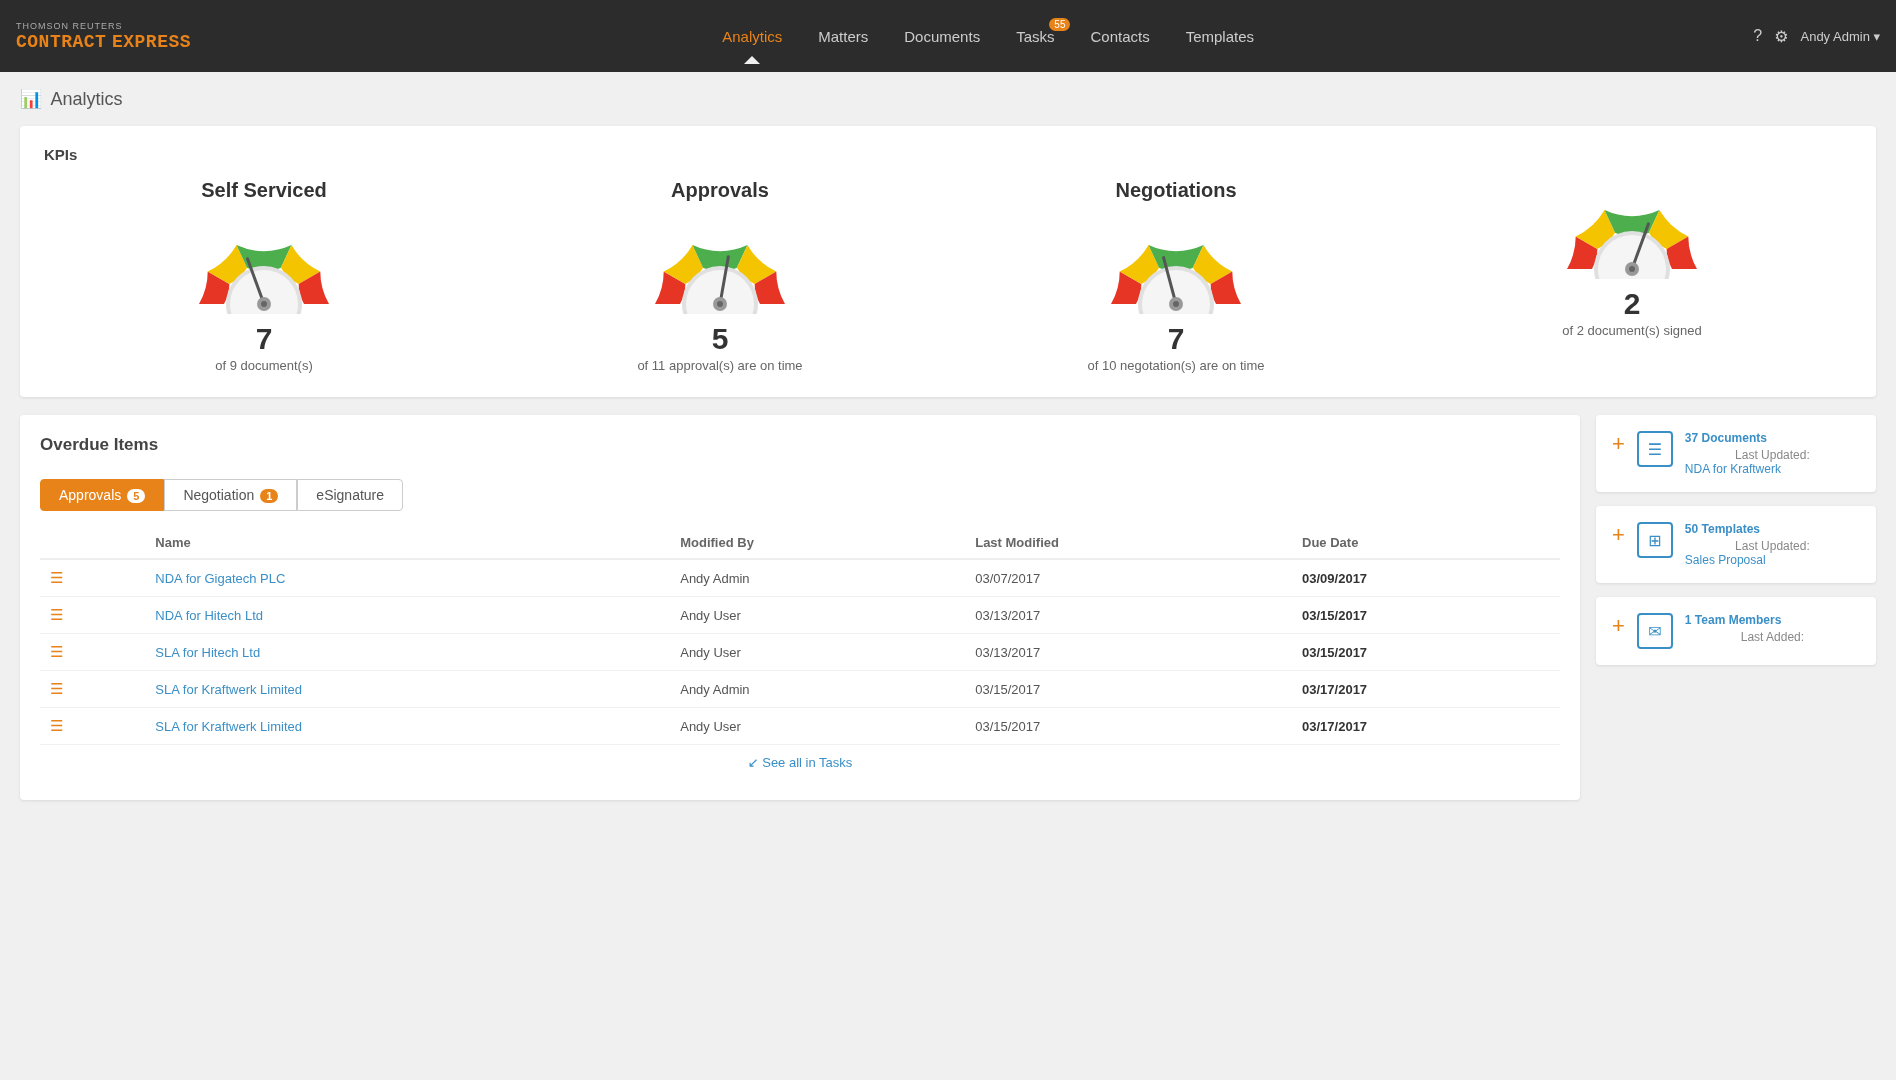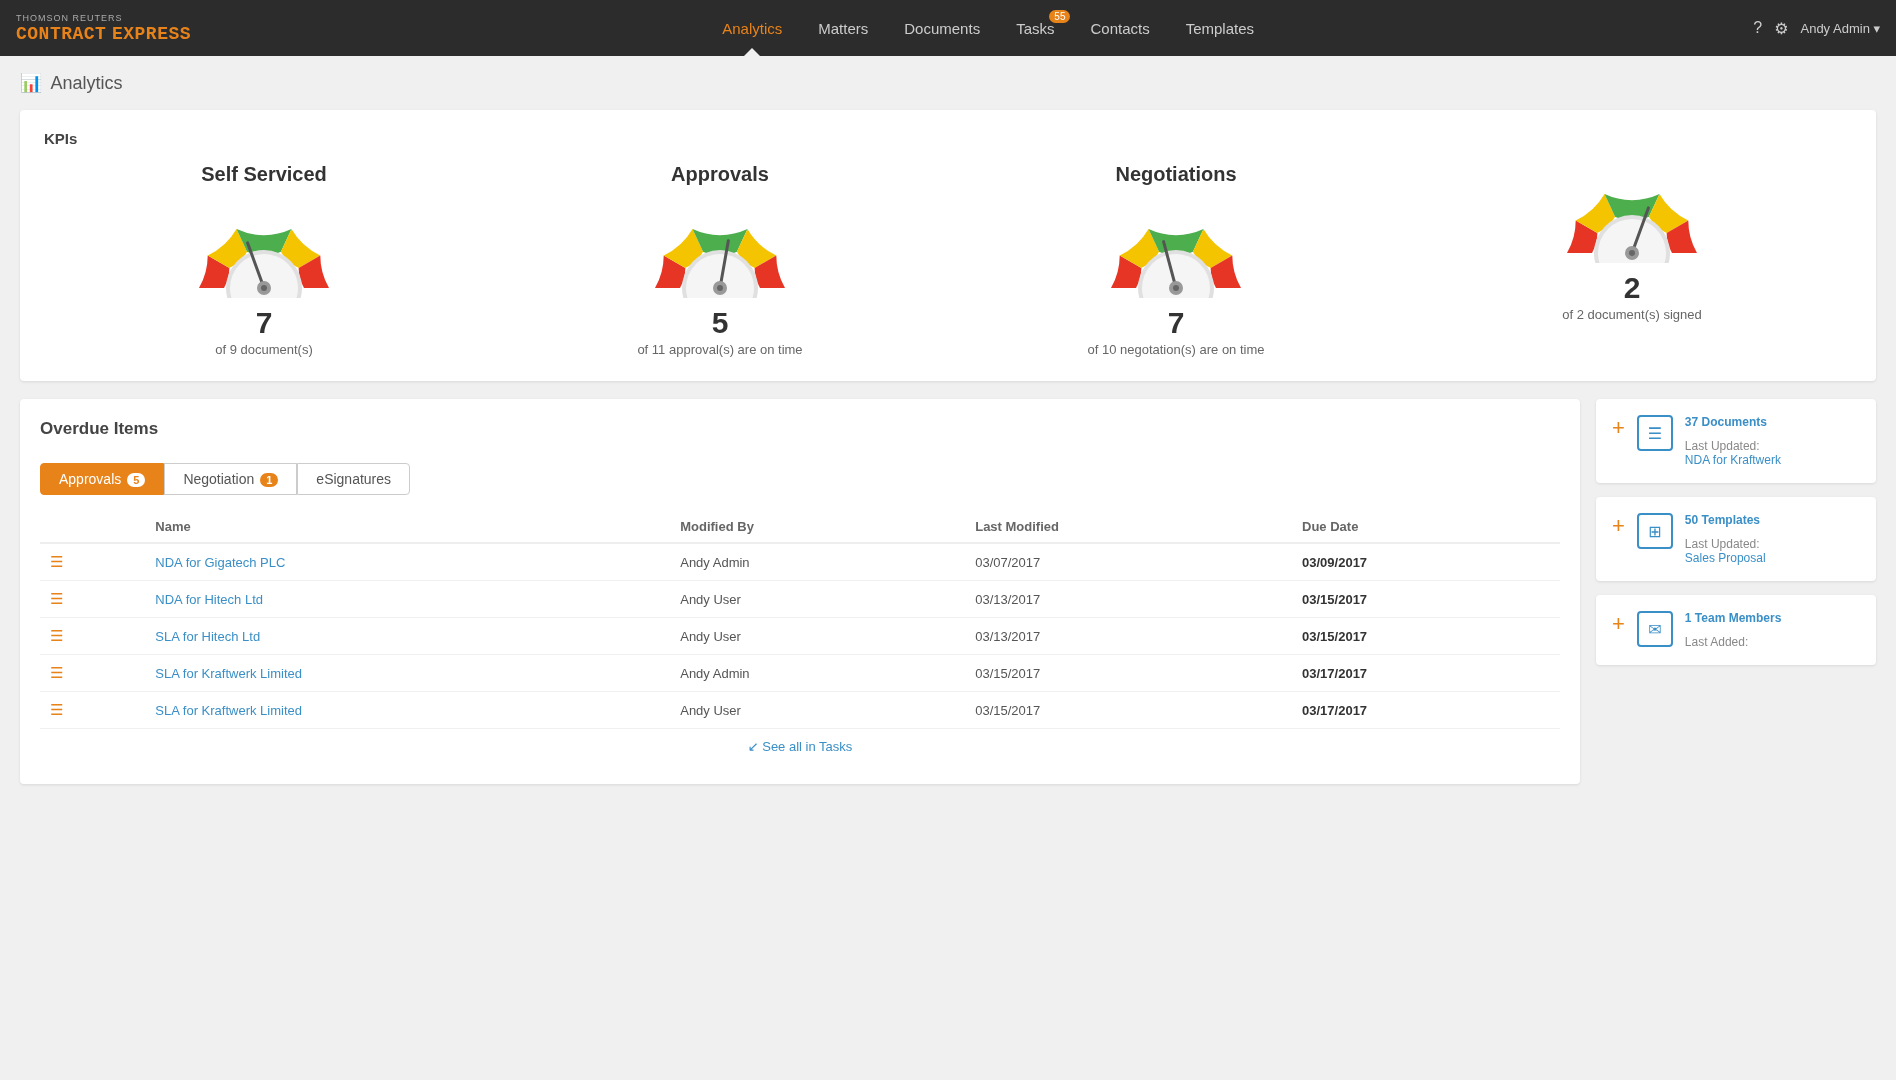--- a/index.html
+++ b/index.html
@@ -1,21 +1,21 @@
 <!DOCTYPE html>
 <html><head>
   <meta charset="utf-8">
   <style>
     * { margin: 0; padding: 0; box-sizing: border-box; }
     body { font-family: 'Segoe UI', Arial, sans-serif; background: #f0f0f0; font-size: 14px; color: #333; }
 
     
     .navbar {
       background: #2c2c2c;
-      height: 56px;
+      height: 72px;
       display: flex;
       align-items: center;
       padding: 0 16px;
       gap: 0;
     }
     .navbar-brand {
       display: flex;
       flex-direction: column;
       margin-right: 32px;
     }
@@ -206,21 +206,21 @@
       border-radius: 4px;
       display: flex;
       align-items: center;
       justify-content: center;
       color: #3a8fc7;
       font-size: 16px;
       flex-shrink: 0;
     }
     .sidebar-content { flex: 1; }
     .sidebar-count { font-size: 12px; font-weight: 700; color: #3a8fc7; }
-    .sidebar-last { font-size: 12px; color: #888; margin-top: 10px; }
+    .sidebar-last { font-size: 12px; color: #888; margin-top: 3px; text-align: center; }
     .sidebar-link { font-size: 12px; color: #3a8fc7; cursor: pointer; }
   </style>
 </head>
 <body>
 
 <nav class="navbar">
   <div class="navbar-brand">
     <span class="brand-top">THOMSON REUTERS</span>
     <span class="brand-main">
       <span>CONTRACT</span> <span style="color:#e8831a">EXPRESS</span>
@@ -329,21 +329,21 @@
       </div>
   </div>
 
   <div class="bottom-row">
 
     <div class="overdue-card">
       <div class="overdue-title">Overdue Items</div>
       <div class="tab-bar" id="tab-bar">
           <button class="tab active">Approvals<span class="tab-badge">5</span></button>
           <button class="tab">Negotiation<span class="tab-badge-alt">1</span></button>
-          <button class="tab">eSignatures</button>
+          <button class="tab">eSignature</button>
         </div>
       <table class="overdue-table">
         <thead id="overdue-thead">
             <tr>
               <th></th>
               <th>Name</th>
               <th>Modified By</th>
               <th>Last Modified</th>
               <th>Due Date</th>
             </tr>

